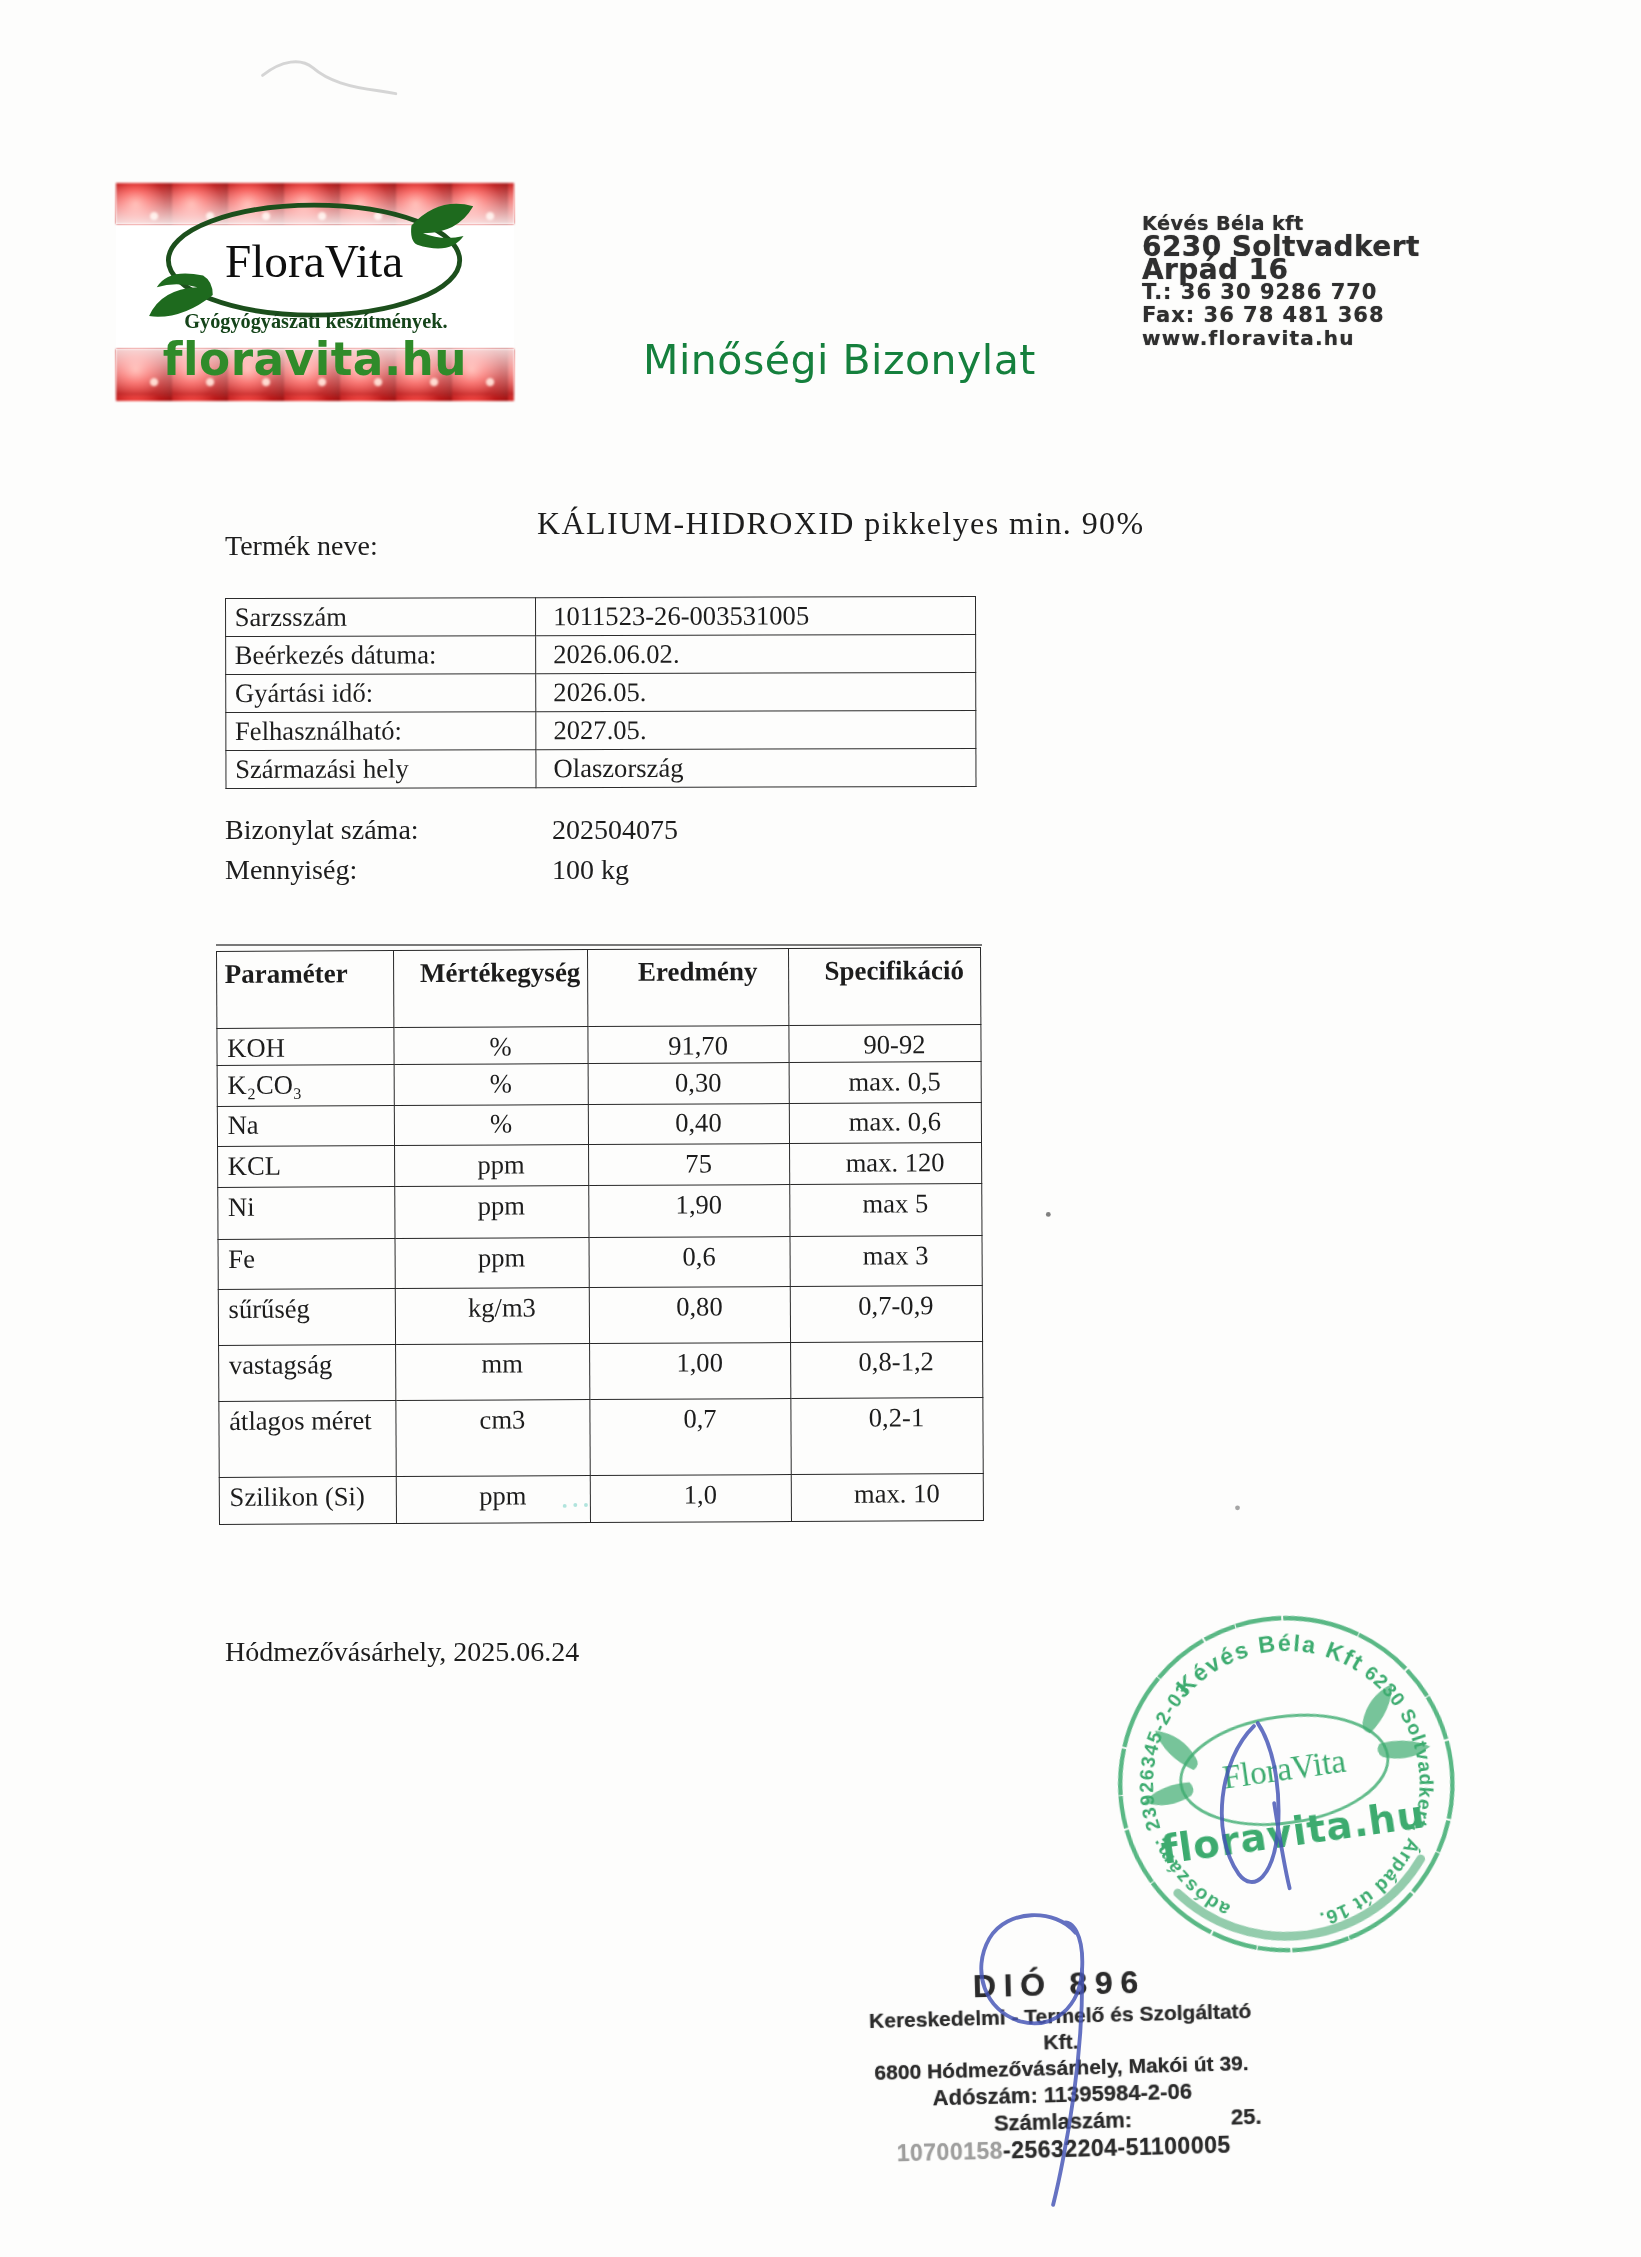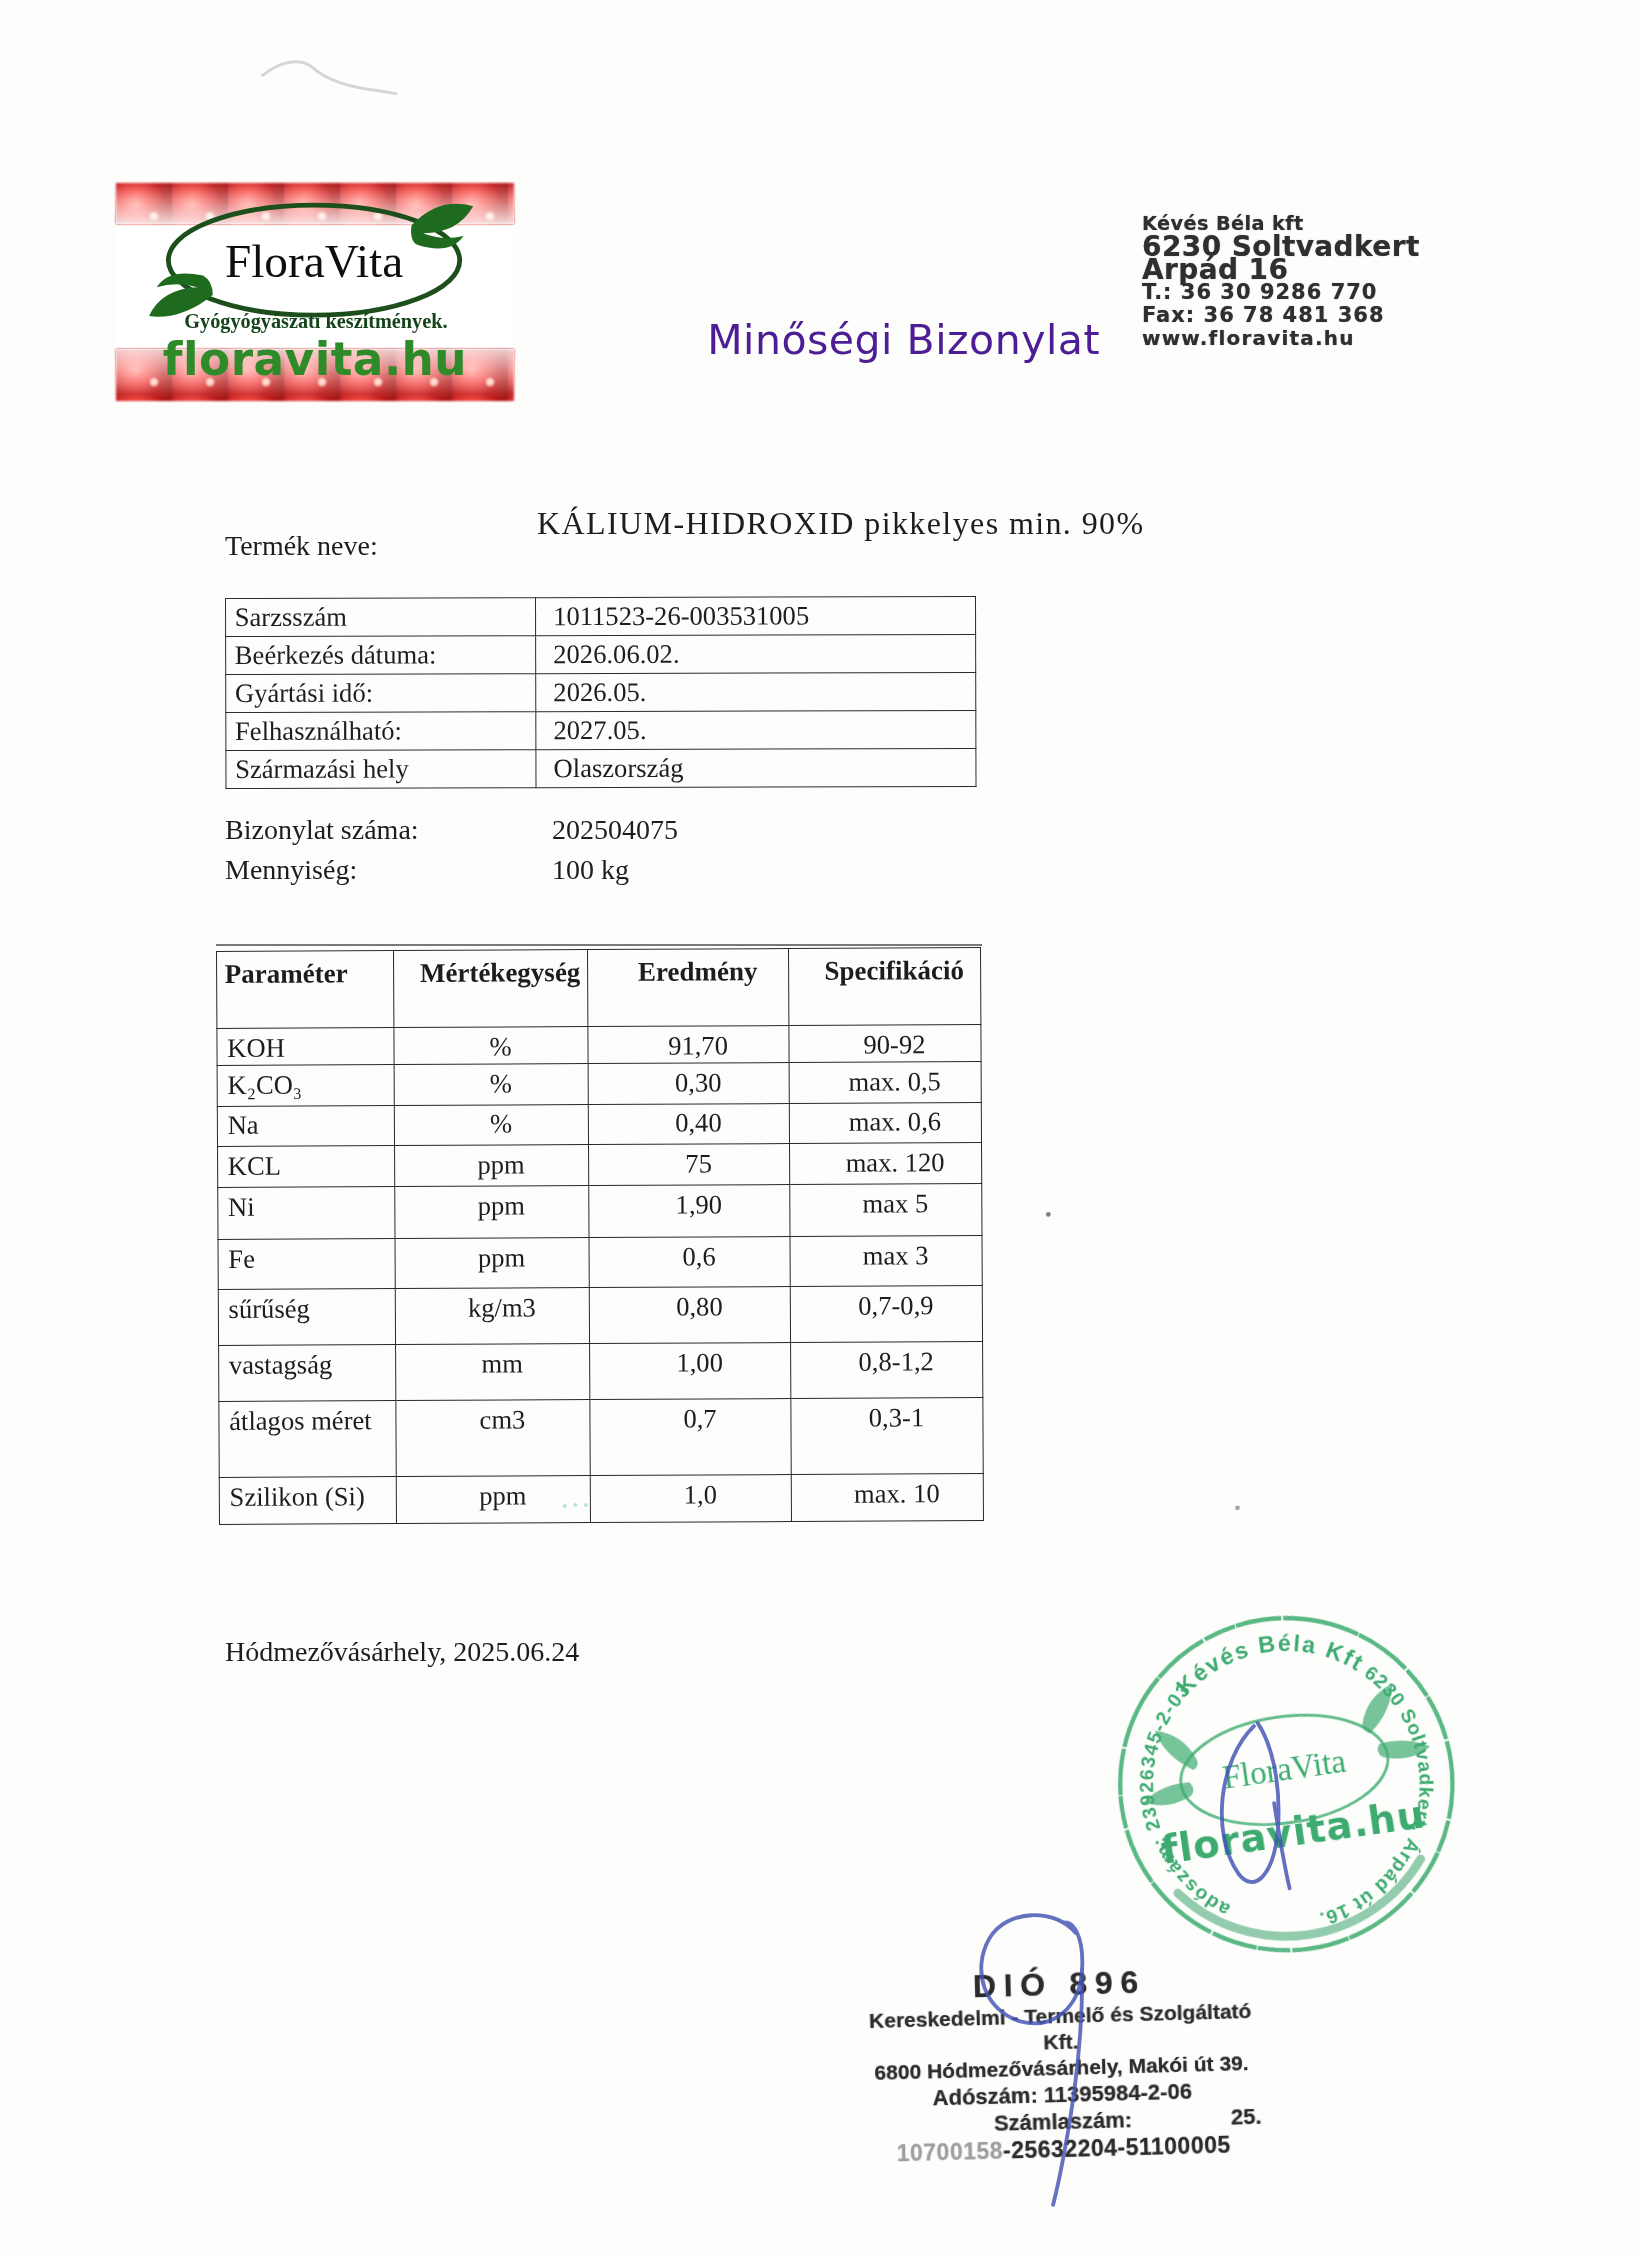--- a/index.html
+++ b/index.html
@@ -33,23 +33,23 @@
     color:#2f2f2f;text-shadow:0 0 1px rgba(45,45,45,.65);letter-spacing:0.4px;
     filter:blur(0.2px);
   }
   .supplier div{line-height:23px;}
   .supplier .s1{font-size:19.3px;}
   .supplier .s2{font-size:28px;}
   .supplier .s3,.supplier .s4{font-size:21px;letter-spacing:1px;}
   .supplier .s5{font-size:20px;letter-spacing:1.2px;}
   
   .doc-title{
-    position:absolute;left:579px;top:316px;width:521px;text-align:right;
+    position:absolute;left:579px;top:336px;width:521px;text-align:center;
     font-family:"DejaVu Sans","Liberation Sans",sans-serif;
-    font-size:41px;font-weight:500;color:#4c1d95;letter-spacing:0.5px;
+    font-size:41px;font-weight:500;color:#15803d;letter-spacing:0.5px;
   }
   
   .product-label{position:absolute;left:225px;top:530px;font-size:28px;}
   .product-name{position:absolute;left:537px;top:505px;font-size:32px;font-weight:normal;letter-spacing:1.4px;}
   
   .info-table{
     position:absolute;left:225px;top:598px;border-collapse:collapse;
     font-size:26.6px;transform:rotate(-.15deg);transform-origin:top left;
   }
   .info-table td{border:1.9px solid #2c2c2c;height:35px;vertical-align:middle;}
@@ -234,21 +234,21 @@
       <tr>
         <td class="c1">vastagság</td>
         <td>mm</td>
         <td>1,00</td>
         <td>0,8-1,2</td>
       </tr>
       <tr>
         <td class="c1">átlagos méret</td>
         <td>cm3</td>
         <td>0,7</td>
-        <td>0,3-1</td>
+        <td>0,2-1</td>
       </tr>
       <tr>
         <td class="c1">Szilikon (Si)</td>
         <td>ppm</td>
         <td>1,0</td>
         <td>max. 10</td>
       </tr>
     </tbody>
   </table>
 

